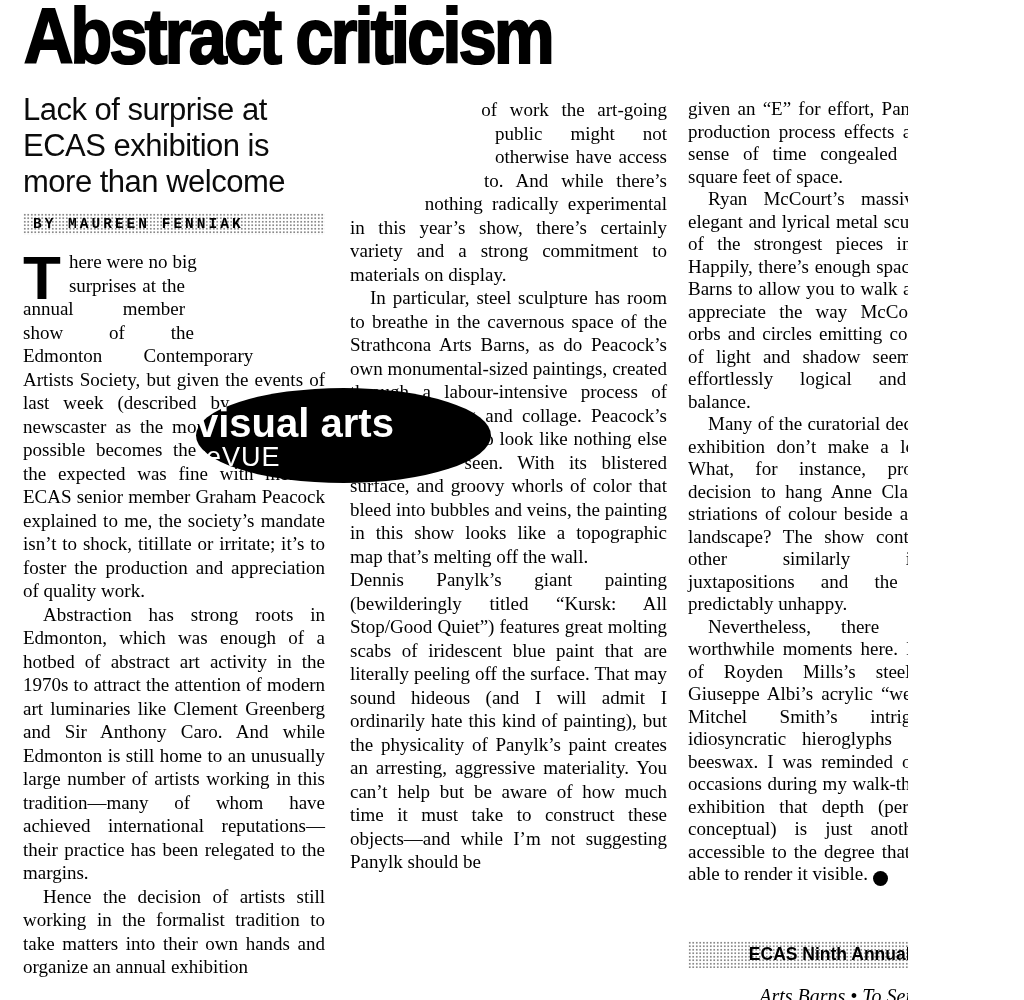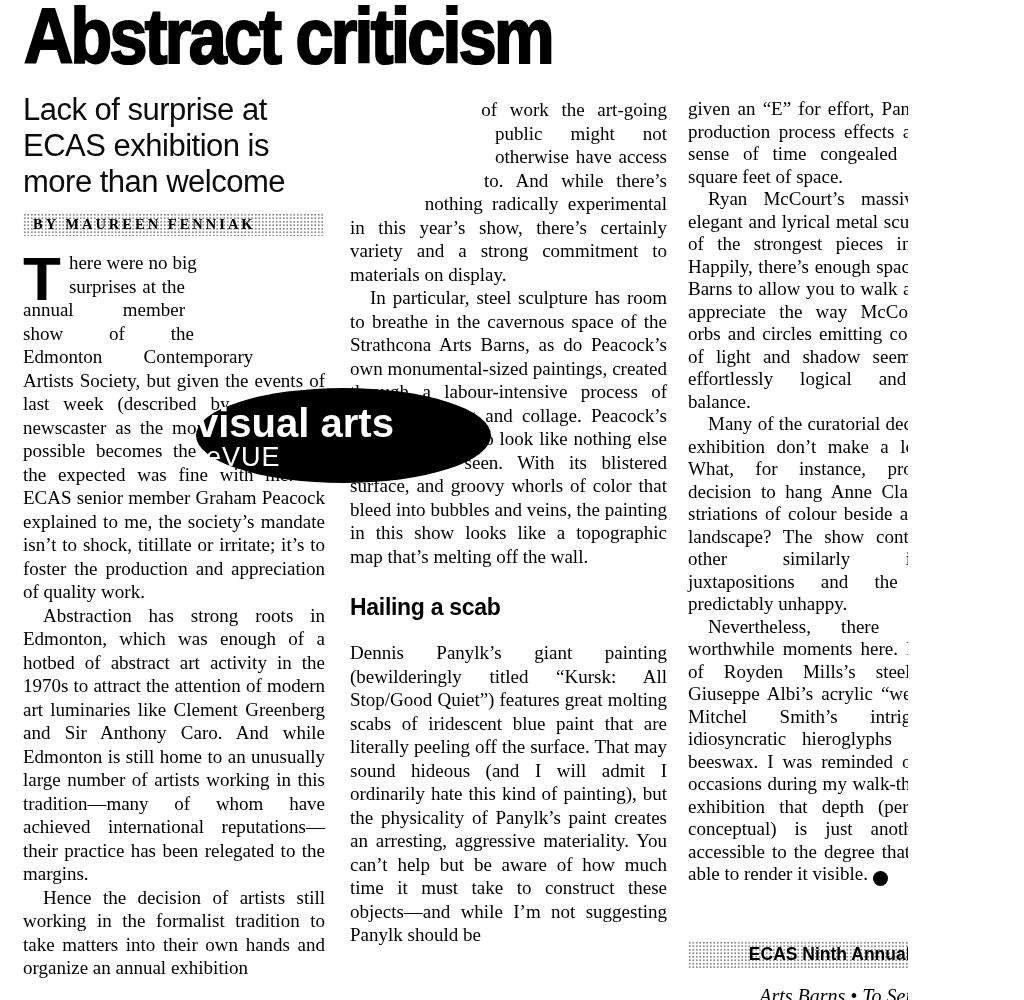--- a/index.html
+++ b/index.html
@@ -32,21 +32,21 @@
     font-weight:400; font-size:31px; line-height:36px;
     letter-spacing:-0.5px; color:#0b0b0b; margin-bottom:13px;
     text-align:left;
   }
   .halftone {
     background-image:radial-gradient(circle, #8a8a8a 1px, rgba(0,0,0,0) 1.15px);
     background-size:3.5px 3.5px;
   }
   .byline {
     display:block; width:100%;
-    font-family:Liberation Serif, serif;
+    font-family:Liberation Mono, monospace;
     font-weight:bold; font-size:14.5px; letter-spacing:3px;
     text-transform:uppercase; padding:3px 4px 3px 10px;
     margin-bottom:15px; text-align:left;
   }
   
   .dropcap {
     float:left;
     font-family:"Liberation Sans", sans-serif;
     font-weight:bold; font-size:62px; line-height:0.8;
     padding:3px 8px 0 0; margin-bottom:-8px;
@@ -113,21 +113,20 @@
     <p class="body indent">Abstraction has strong roots in Edmonton, which was enough of a hotbed of abstract art activity in the 1970s to attract the attention of modern art luminaries like Clement Greenberg and Sir Anthony Caro. And while Edmonton is still home to an unusually large number of artists working in this tradition—many of whom have achieved international reputations—their practice has been relegated to the margins.</p>
     <p class="body indent">Hence the decision of artists still working in the formalist tradition to take matters into their own hands and organize an annual exhibition</p>
   </div>
 
   <div class="col col2">
     <p class="body">
       <span class="wrap-spacer-col2"></span>
       <span>of work the art-going public might not otherwise have access to. And while there’s nothing radically experimental in this year’s show, there’s certainly variety and a strong commitment to materials on display.</span>
     </p>
     <p class="body indent">In particular, steel sculpture has room to breathe in the cavernous space of the Strathcona Arts Barns, as do Peacock’s own monumental-sized paintings, created through a labour-intensive process of pouring, cutting and collage. Peacock’s paintings really do look like nothing else you’ve ever seen. With its blistered surface, and groovy whorls of color that bleed into bubbles and veins, the painting in this show looks like a topographic map that’s melting off the wall.</p>
-    <h3 class="crosshead">Hailing a scab</h3>
     <p class="body">Dennis Panylk’s giant painting (bewilderingly titled “Kursk: All Stop/Good Quiet”) features great molting scabs of iridescent blue paint that are literally peeling off the surface. That may sound hideous (and I will admit I ordinarily hate this kind of painting), but the physicality of Panylk’s paint creates an arresting, aggressive materiality. You can’t help but be aware of how much time it must take to construct these objects—and while I’m not suggesting Panylk should be</p>
   </div>
 
   <div class="col col3">
     <p class="body">given an “E” for effort, Panylk’s visible production process effects a compelling sense of time congealed into a few square feet of space.</p>
     <p class="body indent">Ryan McCourt’s massive and yet elegant and lyrical metal sculpture is one of the strongest pieces in the show. Happily, there’s enough space in the Arts Barns to allow you to walk around it and appreciate the way McCourt’s bowls, orbs and circles emitting coils and rings of light and shadow seem to rest in effortlessly logical and confident balance.</p>
     <p class="body indent">Many of the curatorial decisions in the exhibition don’t make a lot of sense. What, for instance, prompted the decision to hang Anne Clark’s abstract striations of colour beside a murky blue landscape? The show contains several other similarly incompatible juxtapositions and the result is predictably unhappy.</p>
     <p class="body indent">
       <span>Nevertheless, there are many worthwhile moments here. I’m thinking of Royden Mills’s steel sculpture, Giuseppe Albi’s acrylic “weavings” and Mitchel Smith’s intriguing and idiosyncratic hieroglyphs rendered in beeswax. I was reminded on numerous occasions during my walk-through of the exhibition that depth (perceptual and conceptual) is just another surface, accessible to the degree that the artist is able to render it visible.</span>
       <span class="endmark">V</span>

